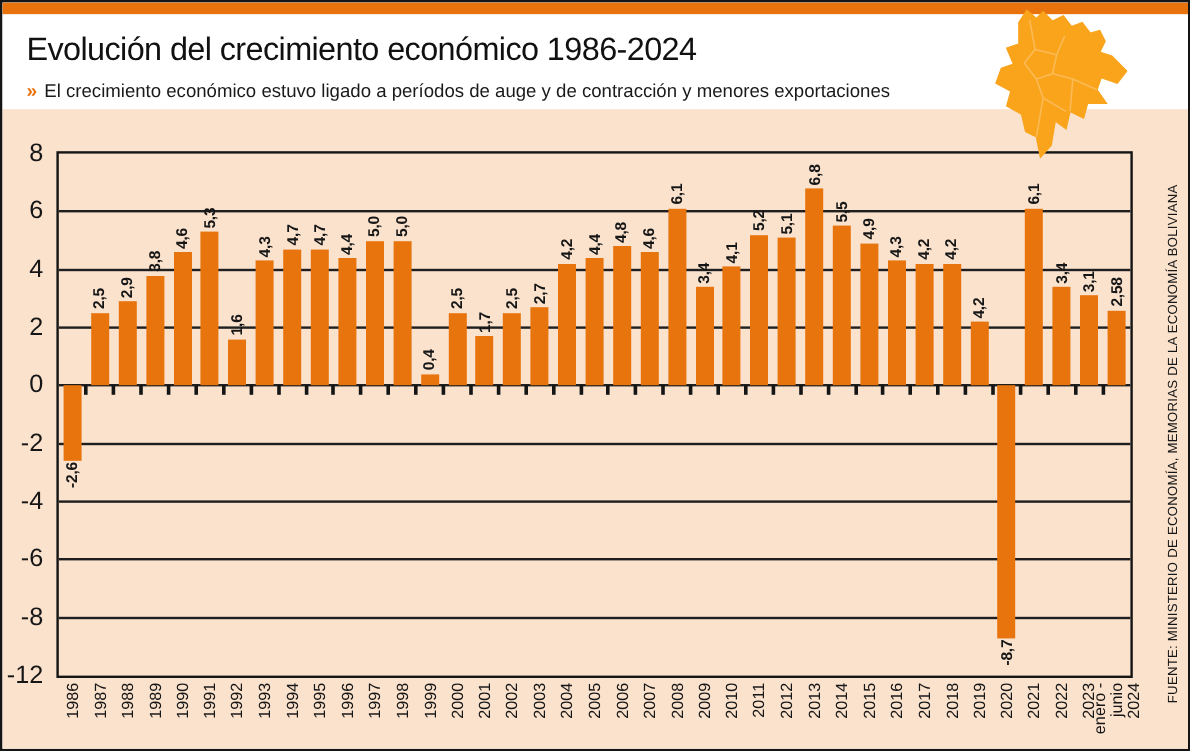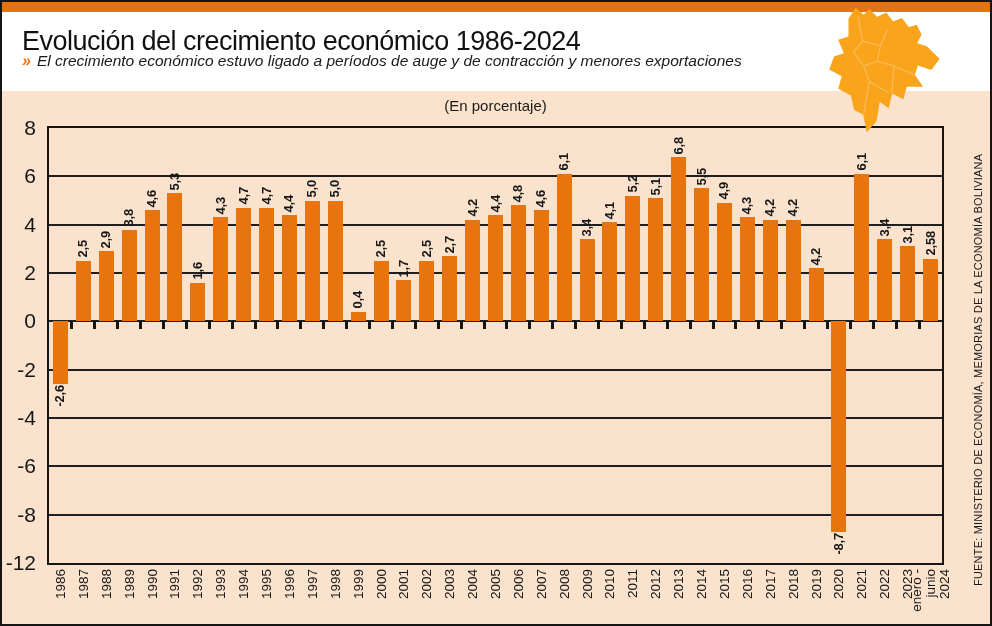--- a/index.html
+++ b/index.html
@@ -8,21 +8,21 @@
   #frame {
     position:relative; width:992px; height:626px;
     background:#ffffff; border:2px solid #151515; overflow:hidden;
   }
   #top-strip { position:absolute; left:0; top:0; width:100%; height:10px; background:#E8720C; }
   #header { position:absolute; left:0; top:10px; width:100%; height:79px; background:#ffffff; }
   #title {
     position:absolute; left:20px; top:14px; font-size:27px; font-weight:normal;
     letter-spacing:-0.5px; color:#111;
   }
-  #subtitle-row { position:absolute; left:20px; top:40px; font-size:15.5px; color:#1a1a1a;font-style:italic; }
+  #subtitle-row { position:absolute; left:20px; top:56px; font-size:15.5px; color:#1a1a1a; }
   #subtitle-row .chev { color:#E8720C; font-weight:bold; margin-right:6px; font-size:16px; }
   #panel { position:absolute; left:0; top:89px; width:100%; height:535px; background:#FAE2CD; }
   #unit-note { position:absolute; left:45px; top:6px; width:897px; text-align:center; font-size:15px; color:#1a1a1a; }
   #plot {
     position:absolute; left:45px; top:35px; width:897px; height:439px;
     border:2px solid #151515;
   }
   .gridline { position:absolute; left:0; width:100%; height:2px; background:#1f1f1f; }
   .bar { position:absolute; width:15px; }
   .zero-tick { position:absolute; width:3px; height:8px; background:#151515; }
@@ -60,21 +60,20 @@
   <div id="top-strip" style="background: rgb(232, 114, 12);"></div>
 
   <div id="header">
     <div id="title">Evolución del crecimiento económico 1986-2024</div>
     <div id="subtitle-row">
       <span class="chev">»</span><span>El crecimiento económico estuvo ligado a períodos de auge y de contracción y menores exportaciones</span>
     </div>
   </div>
 
   <div id="panel">
-    <div id="unit-note">(En porcentaje)</div>
     <div id="yaxis">
         <div class="ylabel" style="top: -10px;">8</div>
         <div class="ylabel" style="top: 38.3333px;">6</div>
         <div class="ylabel" style="top: 86.6667px;">4</div>
         <div class="ylabel" style="top: 135px;">2</div>
         <div class="ylabel" style="top: 183.333px;">0</div>
         <div class="ylabel" style="top: 231.667px;">-2</div>
         <div class="ylabel" style="top: 280px;">-4</div>
         <div class="ylabel" style="top: 328.333px;">-6</div>
         <div class="ylabel" style="top: 376.667px;">-8</div>

